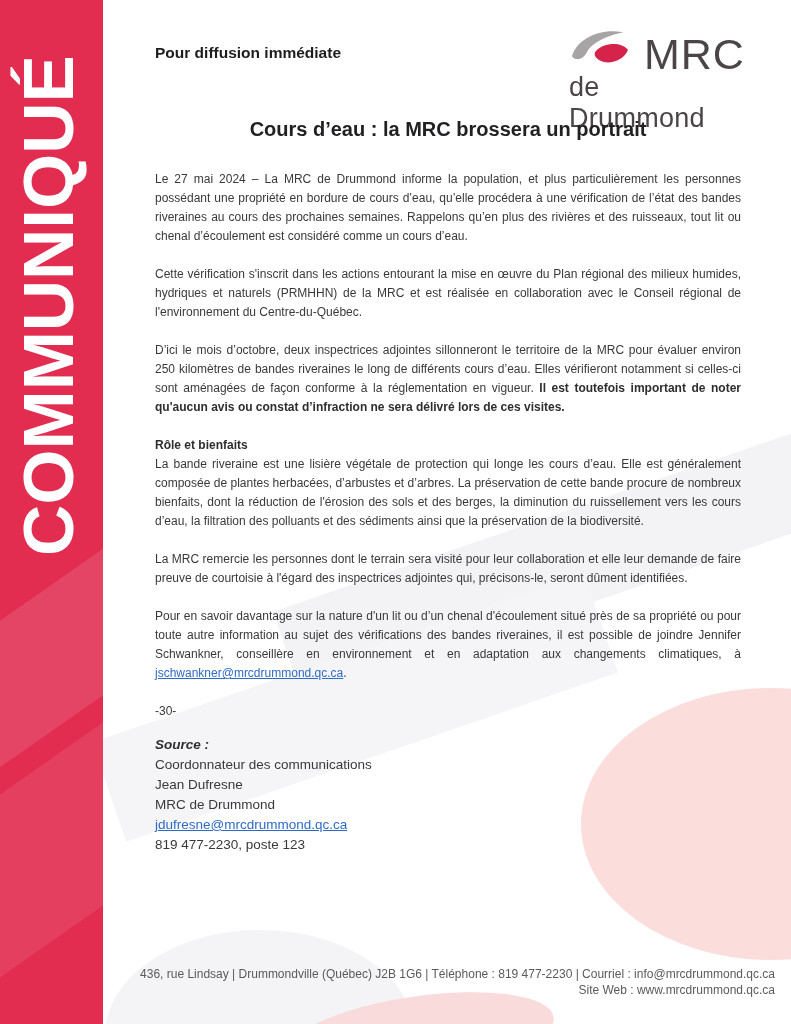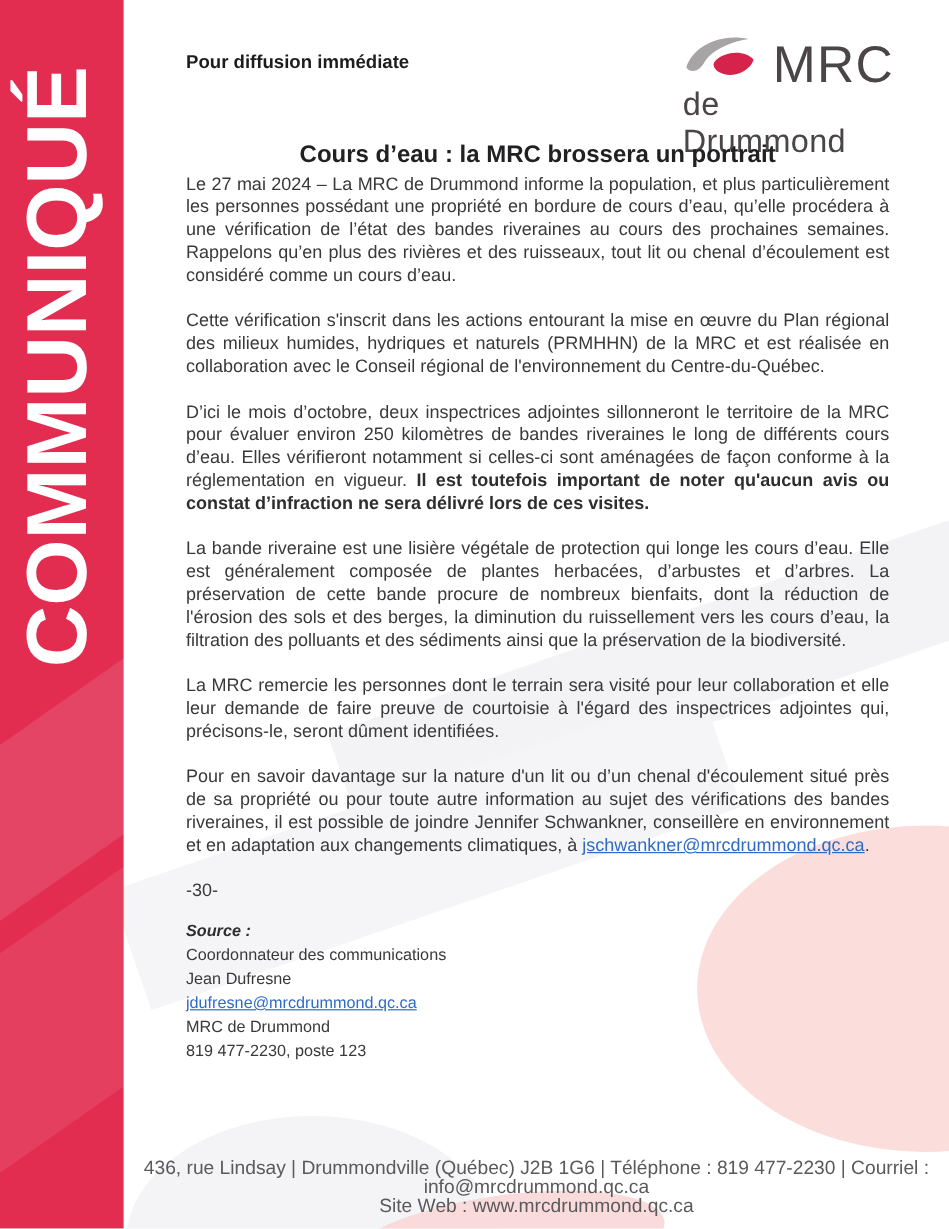--- a/index.html
+++ b/index.html
@@ -35,32 +35,32 @@
   .header-row { display:flex; justify-content:space-between;
     align-items:flex-start; padding-top:14px; height:92px; }
   .release-line { margin-top:30px; font-weight:bold; font-size:15.5px; color:#1d1d1f; }
   .logo { display:flex; flex-direction:column; align-items:flex-start; width:172px; }
   .logo-row { display:flex; align-items:flex-end;margin-top:12px; }
   .logo-swoosh { width:72px; height:46px; margin-right:3px; }
   .logo-mrc { font-size:43px; line-height:36px; color:#4b4548; letter-spacing:1px; }
   .logo-sub { font-size:27px; color:#4b4548; margin-top:0px; letter-spacing:0.3px; }
   .title { margin-top:22px; text-align:center; font-size:20px; line-height:30px;
     font-weight:bold; color:#212123; }
-  .body-text { font-size:15px; line-height:19px;
+  .body-text { margin-top:26px; font-size:12px; line-height:19px;
     color:#39393b; text-align:justify; }
   .body-text p { margin:0 0 19px 0; }
   .p-heading { font-weight:bold; margin:0 !important; color:#2e2e30; }
   .bold-run { font-weight:bold; color:#2e2e30; }
   a.doc-link { color:#2e6bc7; text-decoration:underline; }
   .end-mark { text-align:left; margin:6px 0 14px 0 !important; }
   .source-block { font-size:13.5px; line-height:20px; color:#39393b; margin-top:2px; }
   .source-label { font-weight:bold; color:#2e2e30;font-style:italic; }
   
-  .footer { position:absolute; left:103px; right:0; top:966px; z-index:2;
-    text-align:center; font-size:16px; line-height:16px; color:#5a5a5c; }
+  .footer { position:absolute; left:103px; right:16px; top:966px; z-index:2;
+    text-align:right; font-size:12px; line-height:16px; color:#5a5a5c; }
 </style>
 </head>
 <body>
 
 <div class="page">
 
   <div class="bg gray-swoosh-1"></div>
   <div class="bg gray-swoosh-2"></div>
   <div class="bg gray-blob-footer"></div>
   <div class="bg pink-blob"></div>
@@ -89,32 +89,33 @@
     </div>
 
     <h1 class="title">
       <span>Cours d’eau : la MRC brossera un portrait</span><br>
     </h1>
 
     <div class="body-text">
       <p>Le 27 mai 2024 – La MRC de Drummond informe la population, et plus particulièrement les personnes possédant une propriété en bordure de cours d’eau, qu’elle procédera à une vérification de l’état des bandes riveraines au cours des prochaines semaines. Rappelons qu’en plus des rivières et des ruisseaux, tout lit ou chenal d’écoulement est considéré comme un cours d’eau.</p>
       <p>Cette vérification s'inscrit dans les actions entourant la mise en œuvre du Plan régional des milieux humides, hydriques et naturels (PRMHHN) de la MRC et est réalisée en collaboration avec le Conseil régional de l'environnement du Centre-du-Québec.</p>
       <p><span>D’ici le mois d’octobre, deux inspectrices adjointes sillonneront le territoire de la MRC pour évaluer environ 250 kilomètres de bandes riveraines le long de différents cours d’eau. Elles vérifieront notamment si celles-ci sont aménagées de façon conforme à la réglementation en vigueur. </span><span class="bold-run">Il est toutefois important de noter qu'aucun avis ou constat d’infraction ne sera délivré lors de ces visites.</span></p>
+      <p class="p-heading">Rôle et bienfaits</p>
       <p>La bande riveraine est une lisière végétale de protection qui longe les cours d’eau. Elle est généralement composée de plantes herbacées, d’arbustes et d’arbres. La préservation de cette bande procure de nombreux bienfaits, dont la réduction de l'érosion des sols et des berges, la diminution du ruissellement vers les cours d’eau, la filtration des polluants et des sédiments ainsi que la préservation de la biodiversité.</p>
       <p>La MRC remercie les personnes dont le terrain sera visité pour leur collaboration et elle leur demande de faire preuve de courtoisie à l'égard des inspectrices adjointes qui, précisons-le, seront dûment identifiées.</p>
       <p><span>Pour en savoir davantage sur la nature d'un lit ou d’un chenal d'écoulement situé près de sa propriété ou pour toute autre information au sujet des vérifications des bandes riveraines, il est possible de joindre Jennifer Schwankner, conseillère en environnement et en adaptation aux changements climatiques, à </span><a class="doc-link" href="#">jschwankner@mrcdrummond.qc.ca</a><span>.</span></p>
       <p class="end-mark">-30-</p>
     </div>
 
     <div class="source-block">
       <div class="source-label">Source :</div>
       <div>Coordonnateur des communications</div>
       <div>Jean Dufresne</div>
+      <div>MRC de Drummond</div>
       <div><a class="doc-link" href="#">jdufresne@mrcdrummond.qc.ca</a></div>
-      <div>MRC de Drummond</div>
       <div>819 477-2230, poste 123</div>
     </div>
 
   </main>
 
   <footer class="footer">
     <div>436, rue Lindsay | Drummondville (Québec) J2B 1G6 | Téléphone : 819 477-2230 | Courriel : info@mrcdrummond.qc.ca</div>
     <div>Site Web : www.mrcdrummond.qc.ca</div>
   </footer>
 

